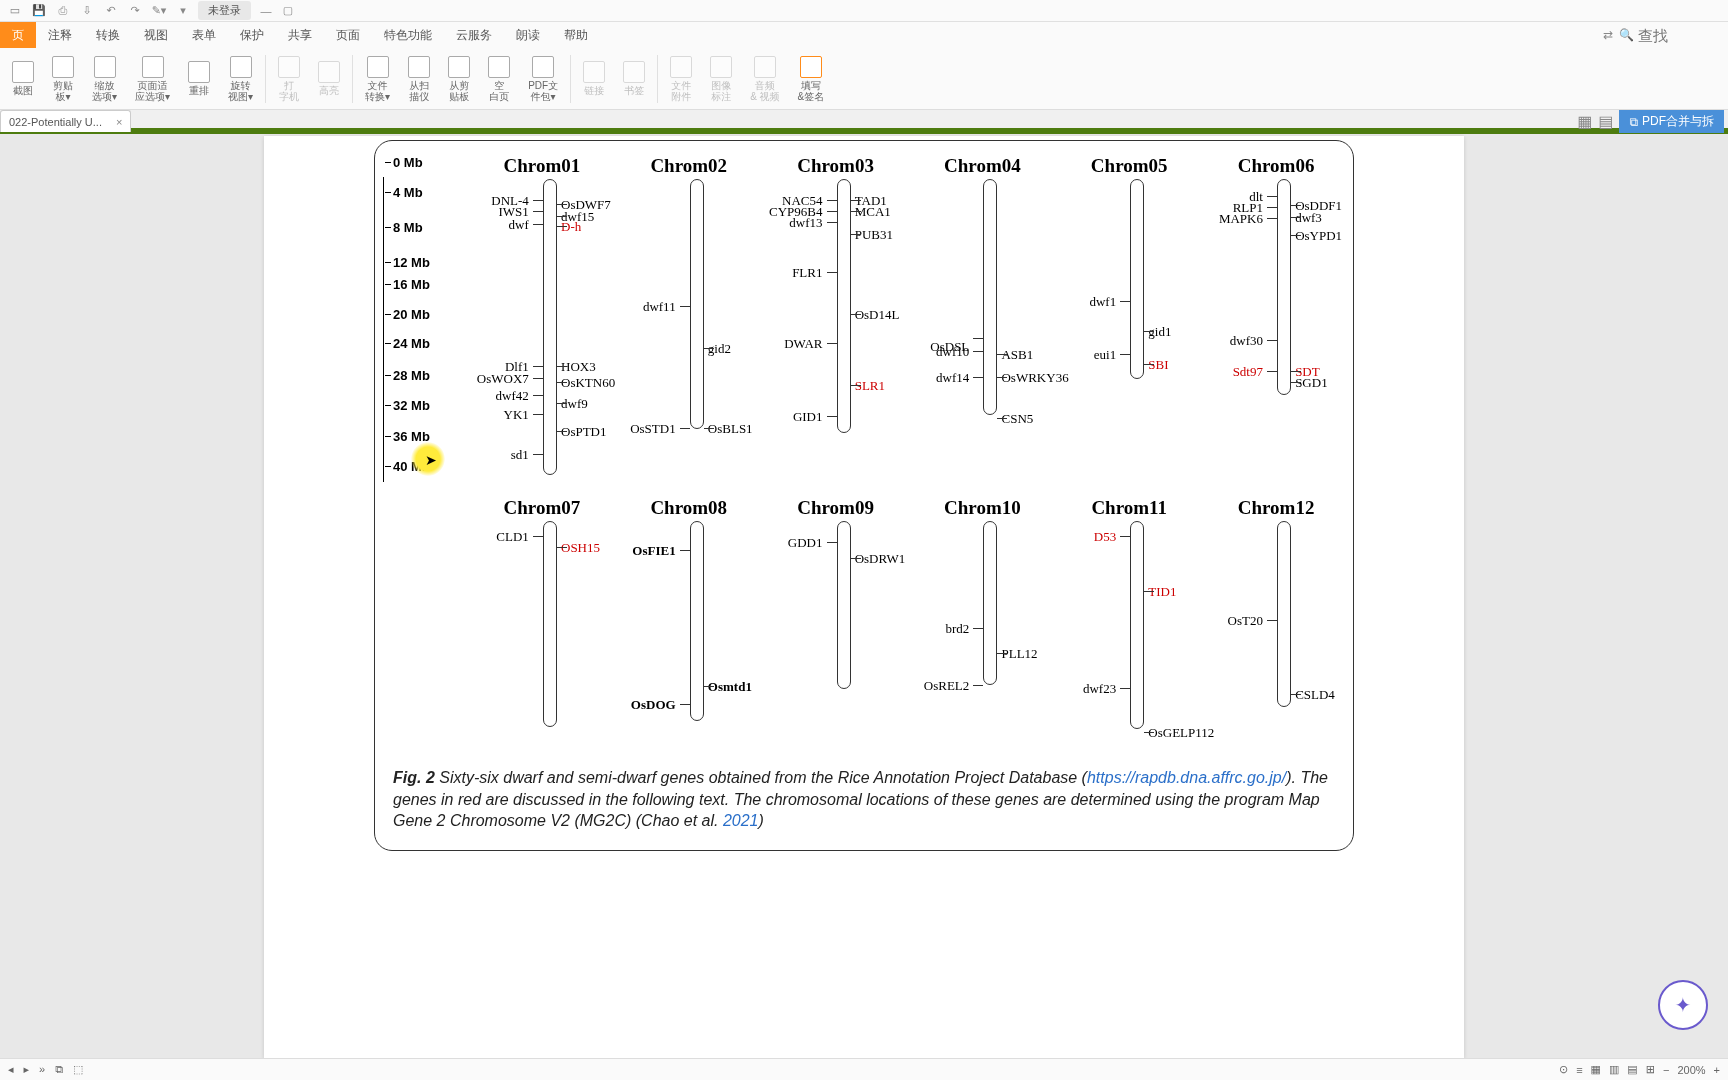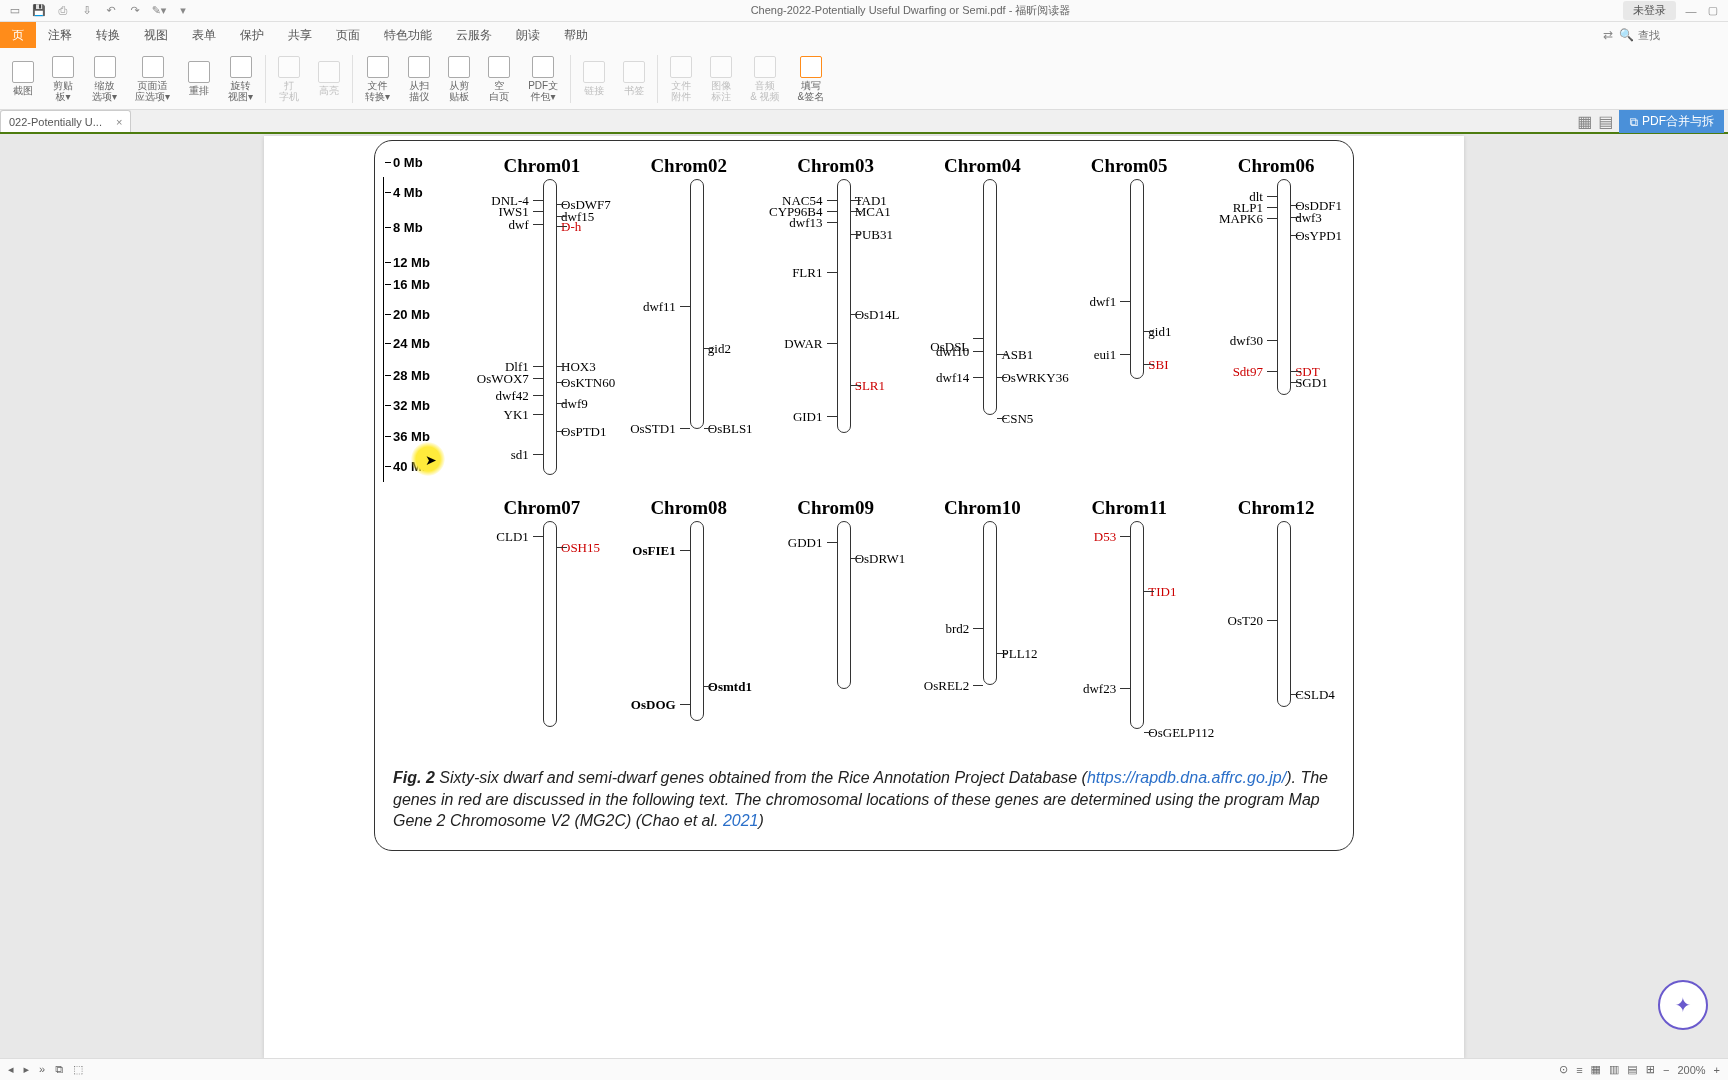--- a/index.html
+++ b/index.html
@@ -13,33 +13,33 @@
 .titlebar .tb-right { display:flex; align-items:center; gap:8px; padding-right:8px; }
 .login-btn { background:#e8e8e8; padding:2px 10px; border-radius:3px; font-size:11px; color:#555; }
 .win-ctrl { width:14px; text-align:center; color:#888; }
 
 
 .menubar { height:26px; background:#fafafa; display:flex; align-items:center; font-size:12px; }
 .menubar .home-tab { background:#ff8c1a; color:#fff; padding:5px 12px; height:26px; display:flex; align-items:center; }
 .menubar .menu-item { padding:0 12px; color:#555; height:26px; display:flex; align-items:center; }
 .menubar .spacer { flex:1; }
 .menubar .search-wrap { display:flex; align-items:center; gap:4px; padding-right:10px; }
-.menubar .search-input { border:none; background:transparent; font-size:11px; width:80px; color:#888; outline:none; }
+.menubar .search-input { border:none; background:transparent; font-size:15px; width:80px; color:#888; outline:none; }
 
 
 .ribbon { height:62px; background:#fafafa; border-bottom:1px solid #ddd; display:flex; align-items:center; padding:0 4px; gap:2px; }
 .ribbon-group { display:flex; flex-direction:column; align-items:center; padding:2px 8px; font-size:10px; color:#666; }
 .ribbon-group.disabled { opacity:0.4; }
 .ribbon-icon { width:22px; height:22px; border:1px solid #aaa; border-radius:2px; margin-bottom:2px; background:#fff; }
 .ribbon-group .lbl { line-height:11px; text-align:center; }
 .ribbon-sep { width:1px; height:48px; background:#e0e0e0; margin:0 2px; }
 .orange-pen { border-color:#ff8c1a; }
 
 
-.tabstrip { height:24px; background:#f0f0f0; border-bottom:2px solid #4d7c0f; display:flex; align-items:flex-start; }
+.tabstrip { height:24px; background:#f0f0f0; border-bottom:6px solid #4d7c0f; display:flex; align-items:flex-start; }
 .doc-tab { height:22px; background:#fff; border:1px solid #ccc; border-bottom:none; padding:0 8px; font-size:11px; display:flex; align-items:center; gap:14px; color:#555; border-radius:3px 3px 0 0; }
 .doc-tab .close { color:#888; }
 .tabstrip .right-icons { margin-left:auto; display:flex; align-items:center; gap:6px; padding-right:4px; }
 .pdf-merge { background:#4a90d9; color:#fff; padding:3px 10px; font-size:12px; display:flex; align-items:center; gap:4px; }
 
 
 .docview { position:absolute; top:134px; bottom:22px; left:0; right:0; background:#e8e8e8; overflow:hidden; display:flex; justify-content:center; }
 .page { width:1200px; background:#fff; box-shadow:0 1px 4px rgba(0,0,0,0.15); margin-top:2px; padding:4px 0 20px 0; position:relative; }
 
 .figure-box { border:1.5px solid #333; border-radius:18px; margin:0 110px 10px 110px; padding:14px 18px 18px 14px; position:relative; }
@@ -84,21 +84,20 @@
   <div class="tb-icons">
     <span>▭</span>
     <span>💾</span>
     <span>⎙</span>
     <span>⇩</span>
     <span>↶</span>
     <span>↷</span>
     <span>✎▾</span>
     <span>▾</span>
   </div>
-  <div class="tb-title">Cheng-2022-Potentially Useful Dwarfing or Semi.pdf - 福昕阅读器</div>
   <div class="tb-right">
     <span class="login-btn">未登录</span>
     <span class="win-ctrl">—</span>
     <span class="win-ctrl">▢</span>
   </div>
 </div>
 
 <div class="menubar">
   <div class="home-tab">页</div>
   <div id="menu-items" style="display: contents;"><div class="menu-item">注释</div><div class="menu-item">转换</div><div class="menu-item">视图</div><div class="menu-item">表单</div><div class="menu-item">保护</div><div class="menu-item">共享</div><div class="menu-item">页面</div><div class="menu-item">特色功能</div><div class="menu-item">云服务</div><div class="menu-item">朗读</div><div class="menu-item">帮助</div></div>

